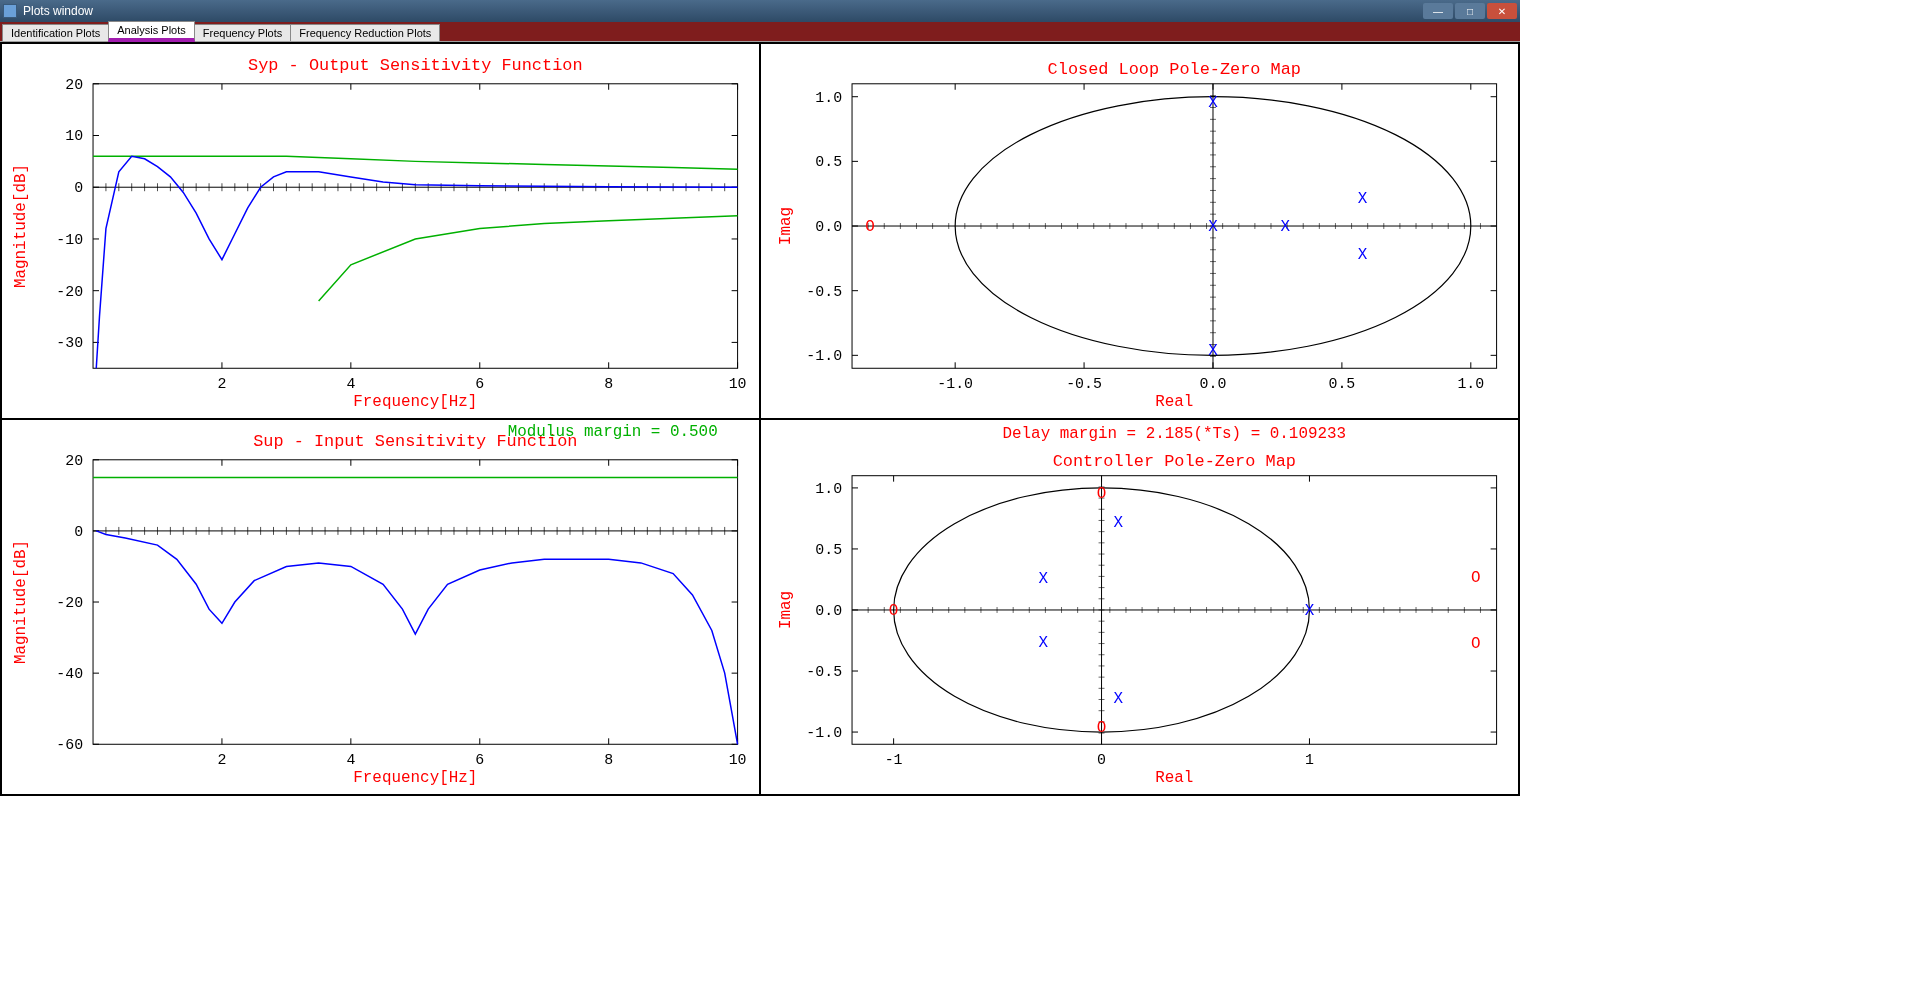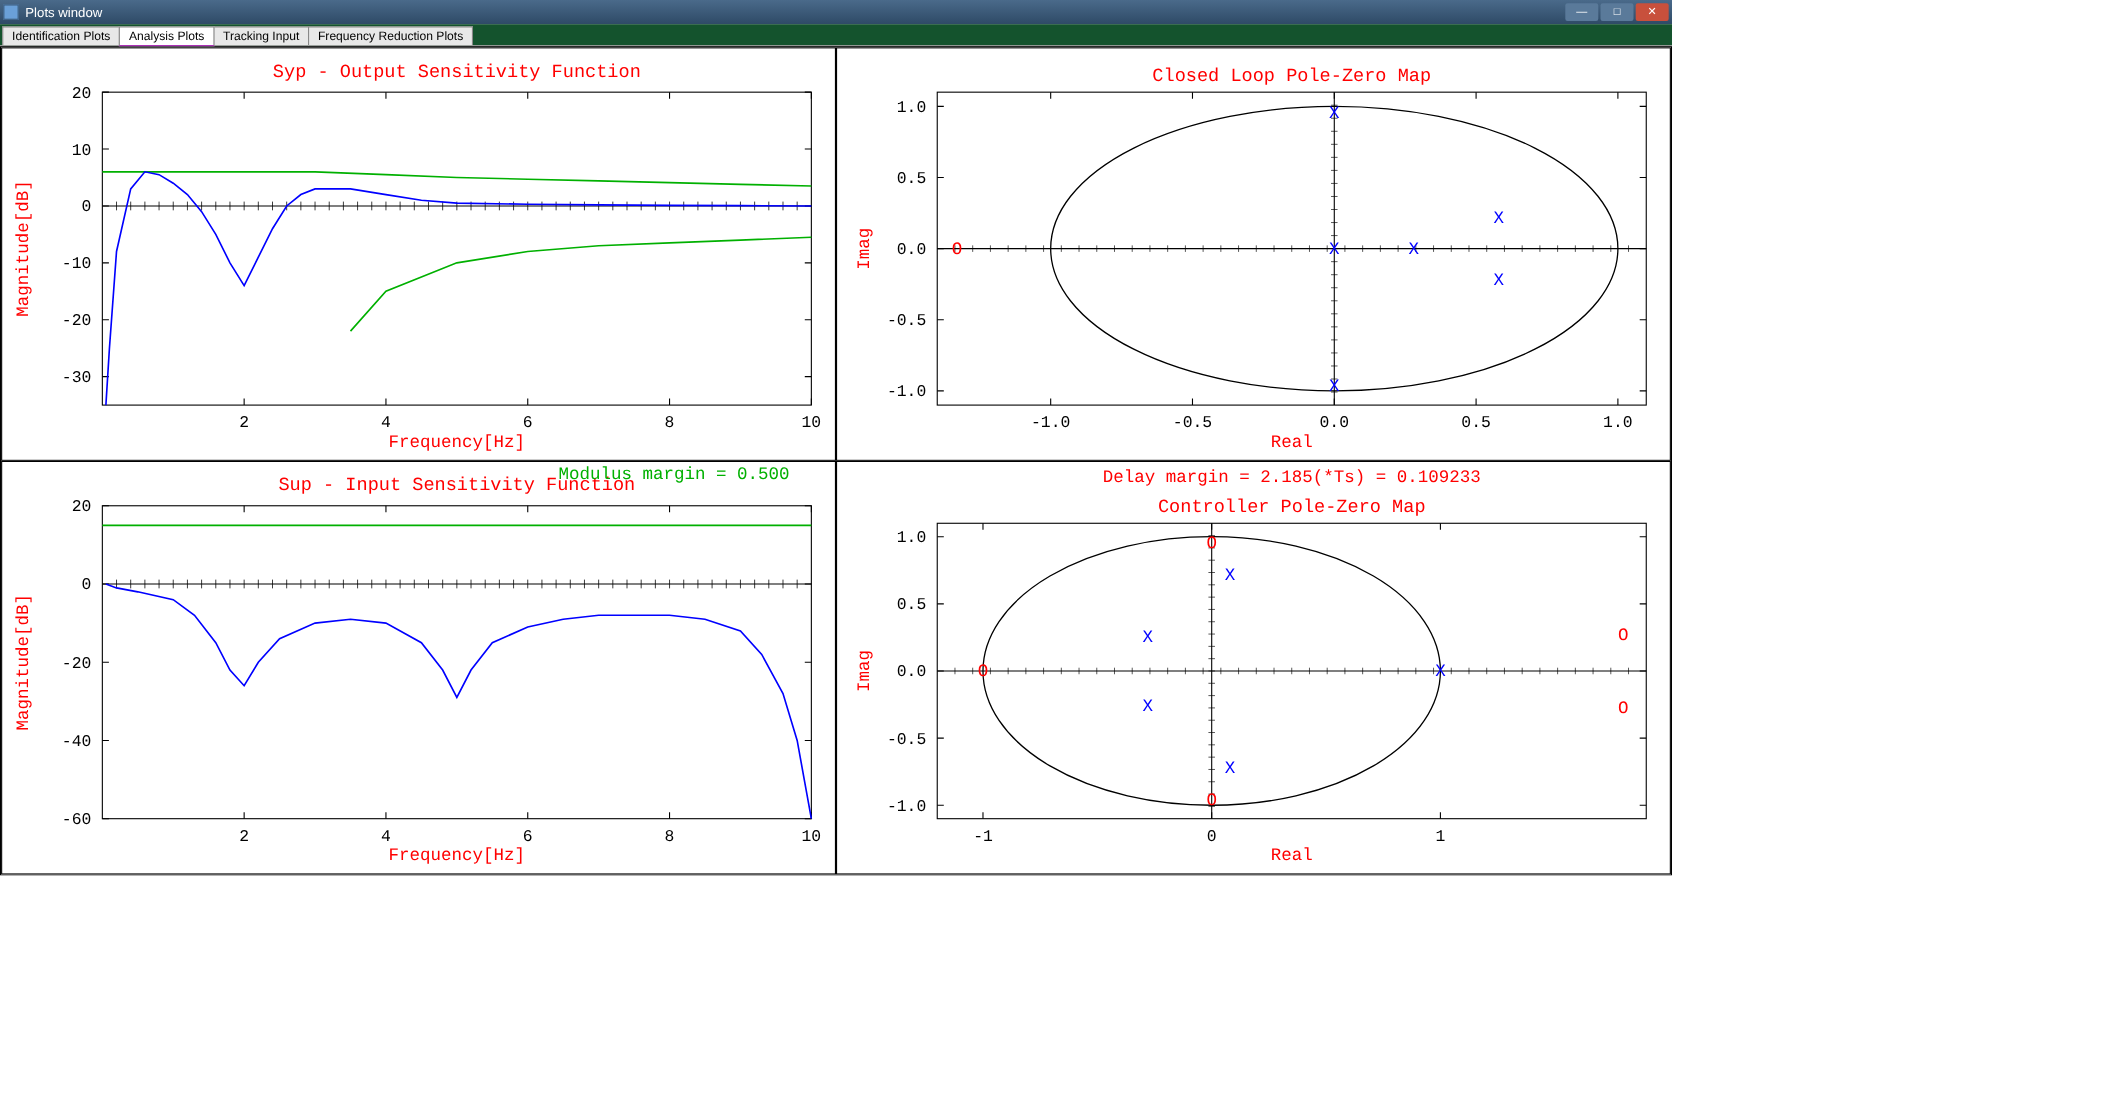--- a/index.html
+++ b/index.html
@@ -32,38 +32,38 @@
     width: 30px; height: 16px;
     display: flex; align-items: center; justify-content: center;
     font-size: 10px;
     border-radius: 2px;
     color: #fff;
     background: #5a7a9a;
   }
   .winbtn.close { background: #c8503c; }
   .tabbar {
     height: 20px;
-    background: #14532d;
+    background: #7f1d1d;
     border-bottom: 1px solid #a0a0a0;
     display: flex;
     align-items: flex-end;
     padding: 0 2px;
   }
   .tab {
     padding: 2px 8px;
     font-size: 11px;
     border: 1px solid #888;
     border-bottom: none;
     background: #e8e8e8;
     margin-right: -1px;
     position: relative;
   }
   .tab.active {
     background: #fff;
-    border-bottom: 1px solid #a21caf;
+    border-bottom: 4px solid #a21caf;
     margin-bottom: -1px;
     z-index: 2;
   }
   .content {
     width: 100%;
     height: calc(100% - 42px);
     display: grid;
     grid-template-columns: 1fr 1fr;
     grid-template-rows: 1fr 1fr;
     border: 1px solid #000;
@@ -85,21 +85,21 @@
   <div class="winbtns">
     <div class="winbtn">—</div>
     <div class="winbtn">□</div>
     <div class="winbtn close">✕</div>
   </div>
 </div>
 
 <div class="tabbar">
   <div class="tab">Identification Plots</div>
   <div class="tab active">Analysis Plots</div>
-  <div class="tab">Tracking Input</div>
+  <div class="tab">Frequency Plots</div>
   <div class="tab">Frequency Reduction Plots</div>
 </div>
 
 <div class="content">
   <div class="cell">
       <svg id="svg-syp" viewBox="0 0 758 376">
         <text x="414" y="26" fill="#ff0000" text-anchor="middle" font-family="Courier New, monospace" font-size="17">Syp - Output Sensitivity Function</text>
         <rect x="90" y="40" width="648" height="286" fill="none" stroke="#000" stroke-width="1"></rect>
         <line x1="219.6" y1="326" x2="219.6" y2="320" stroke="#000"></line>
         <line x1="219.6" y1="40" x2="219.6" y2="46" stroke="#000"></line>

